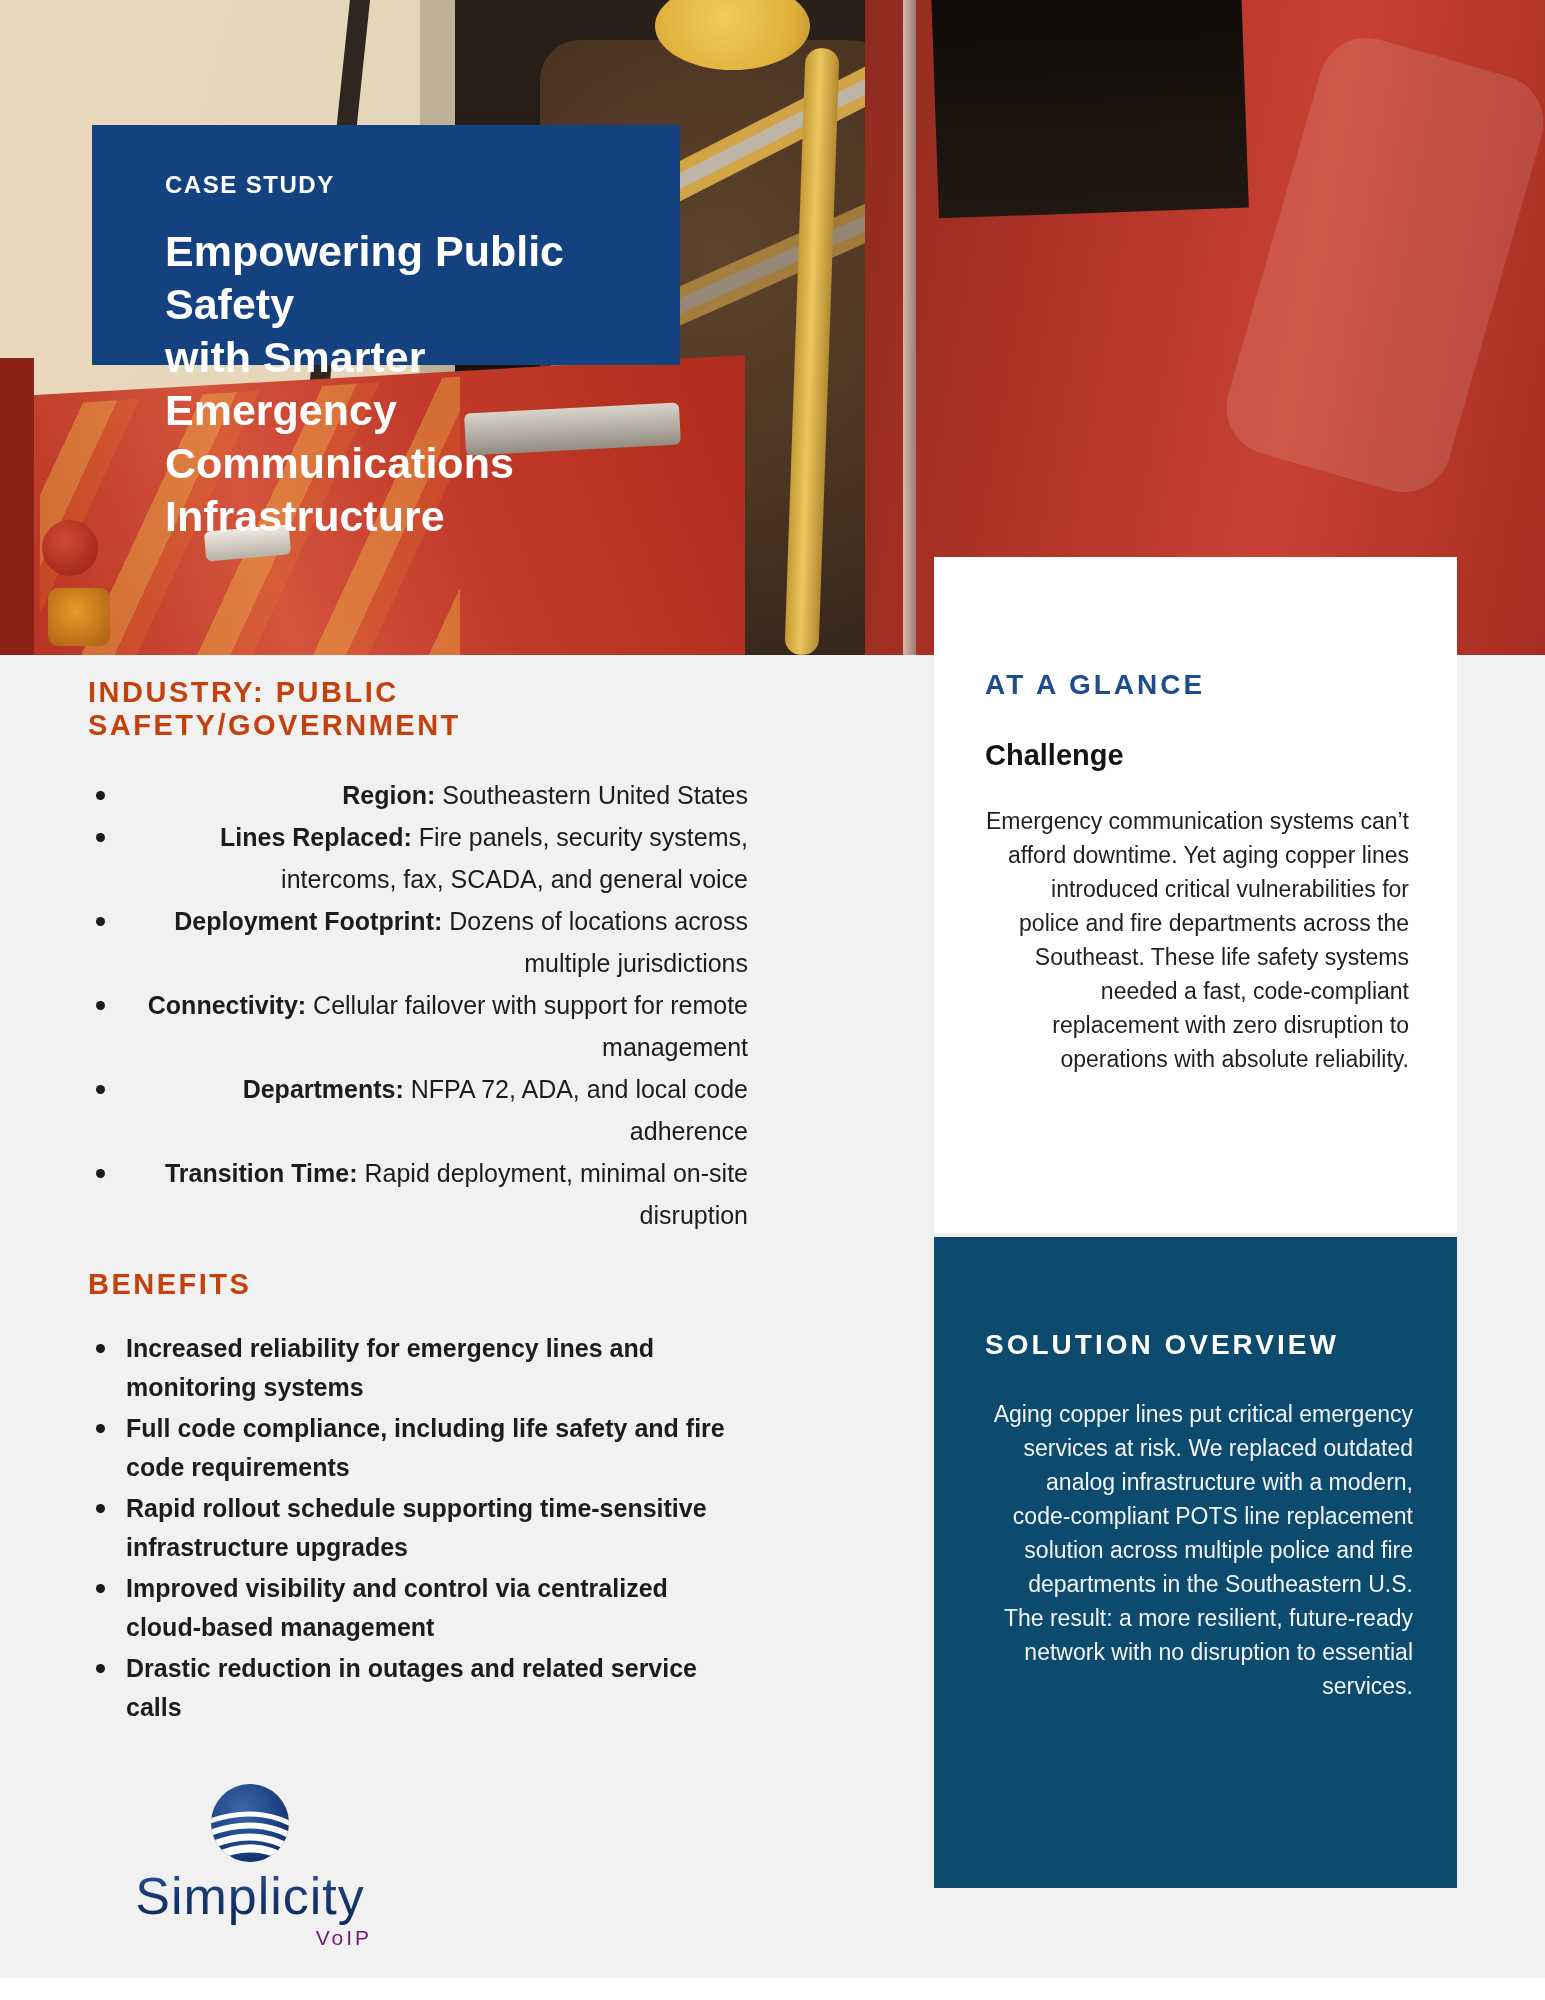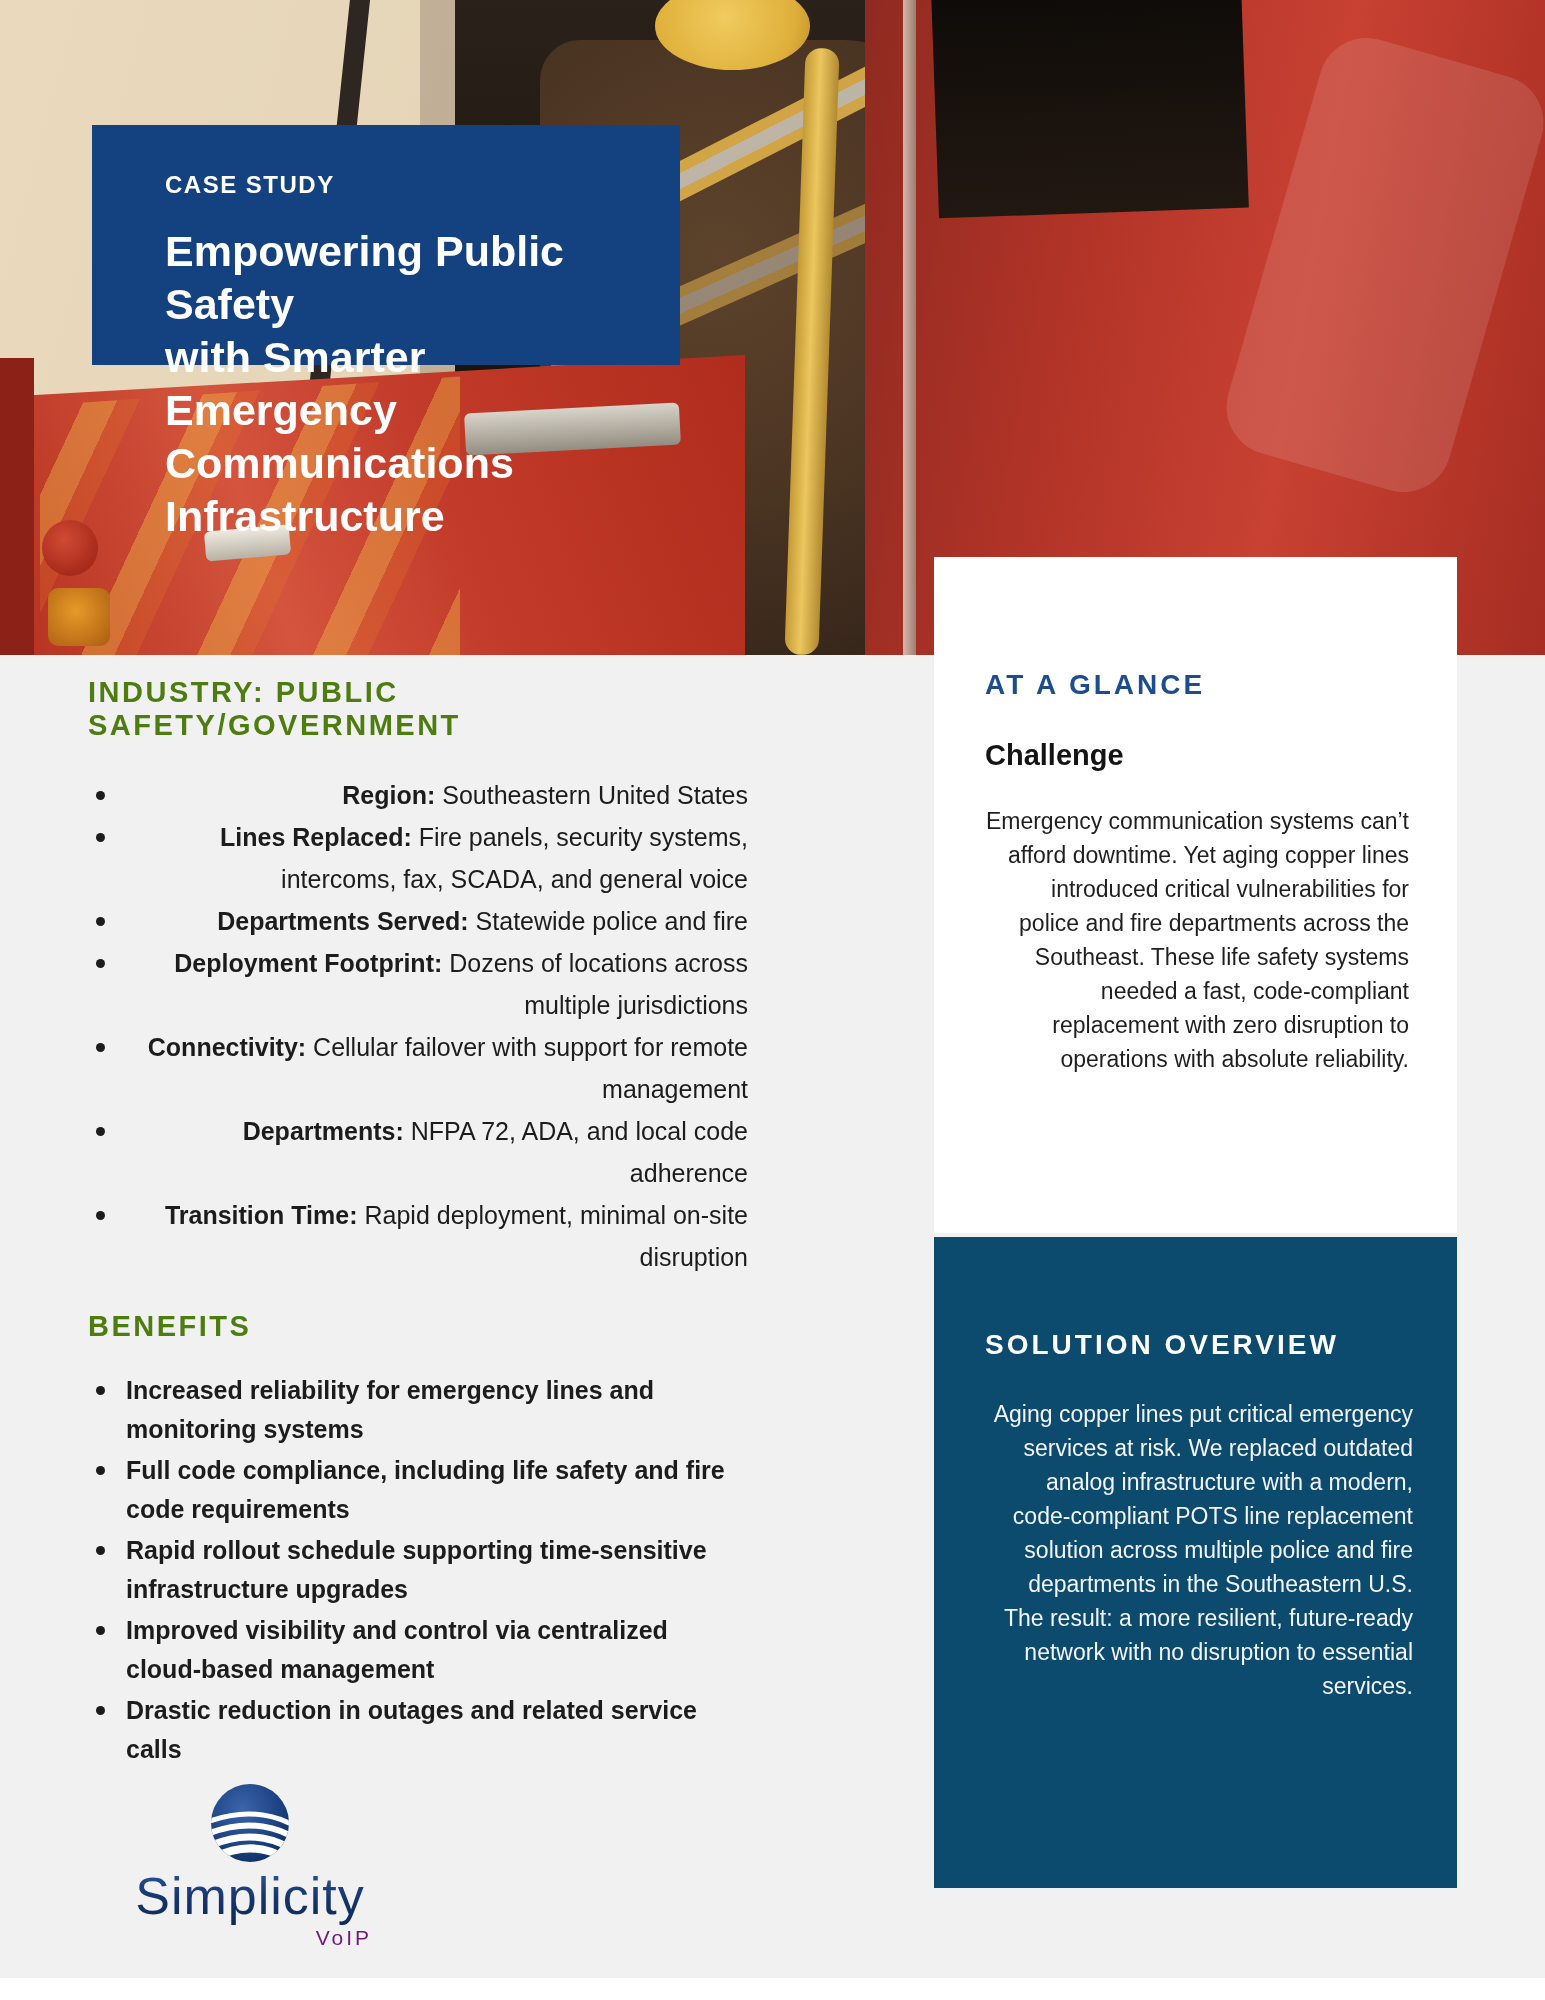--- a/index.html
+++ b/index.html
@@ -31,21 +31,21 @@
   .ph-lamp-orange{left:48px;top:588px;width:62px;height:58px;background:radial-gradient(circle at 45% 40%,#e79a27,#aa5c12);border-radius:10px;}
   .ph-left-edge{left:0;top:358px;width:34px;height:297px;background:#8c2117;}
 
   
   .title-box{position:absolute;left:92px;top:125px;width:588px;height:240px;background:#14417f;color:#ffffff;box-sizing:border-box;padding:46px 40px 0 73px;}
   .eyebrow{font-size:24px;font-weight:bold;letter-spacing:1.5px;}
   .main-title{margin-top:26px;font-size:43px;line-height:53px;font-weight:bold;white-space:pre-line;}
 
   
   .left-col{position:absolute;left:88px;top:676px;width:660px;color:#1c1c1c;}
-  .sec-heading{color:#4d7c0f;font-weight:bold;font-size:29px;letter-spacing:2.5px;}
+  .sec-heading{color:#c2410c;font-weight:bold;font-size:29px;letter-spacing:2.5px;}
   .b-list{list-style:none;margin:32px 0 0 0;padding:0;text-align:right;}
   .b-list li{position:relative;padding-left:38px;font-size:25px;line-height:42px;}
   .b-list li::before{content:"";position:absolute;left:8px;top:17px;width:9px;height:9px;border-radius:50%;background:#1c1c1c;}
   .b-label{font-weight:bold;}
   .benefits-block{margin-top:32px;}
   .ben-list{list-style:none;margin:28px 0 0 0;padding:0;}
   .ben-list li{position:relative;padding-left:38px;font-size:25px;line-height:39px;font-weight:bold;margin-bottom:2px;}
   .ben-list li::before{content:"";position:absolute;left:8px;top:15px;width:9px;height:9px;border-radius:50%;background:#1c1c1c;}
 
   
@@ -101,21 +101,20 @@
 with Smarter Emergency
 Communications Infrastructure</div>
   </div>
 
   <div class="left-col">
     <div class="sec-heading">INDUSTRY: PUBLIC SAFETY/GOVERNMENT</div>
 
     <ul class="b-list">
       <li><span class="b-label">Region:</span><span> Southeastern United States</span></li>
       <li><span class="b-label">Lines Replaced:</span><span> Fire panels, security systems, intercoms, fax, SCADA, and general voice</span></li>
-      <li><span class="b-label">Departments Served:</span><span> Statewide police and fire</span></li>
       <li><span class="b-label">Deployment Footprint:</span><span> Dozens of locations across multiple jurisdictions</span></li>
       <li><span class="b-label">Connectivity:</span><span> Cellular failover with support for remote management</span></li>
       <li><span class="b-label">Departments:</span><span> NFPA 72, ADA, and local code adherence</span></li>
       <li><span class="b-label">Transition Time:</span><span> Rapid deployment, minimal on-site disruption</span></li>
     </ul>
 
     <div class="benefits-block">
       <div class="sec-heading">BENEFITS</div>
       <ul class="ben-list">
         <li>Increased reliability for emergency lines and monitoring systems</li>

